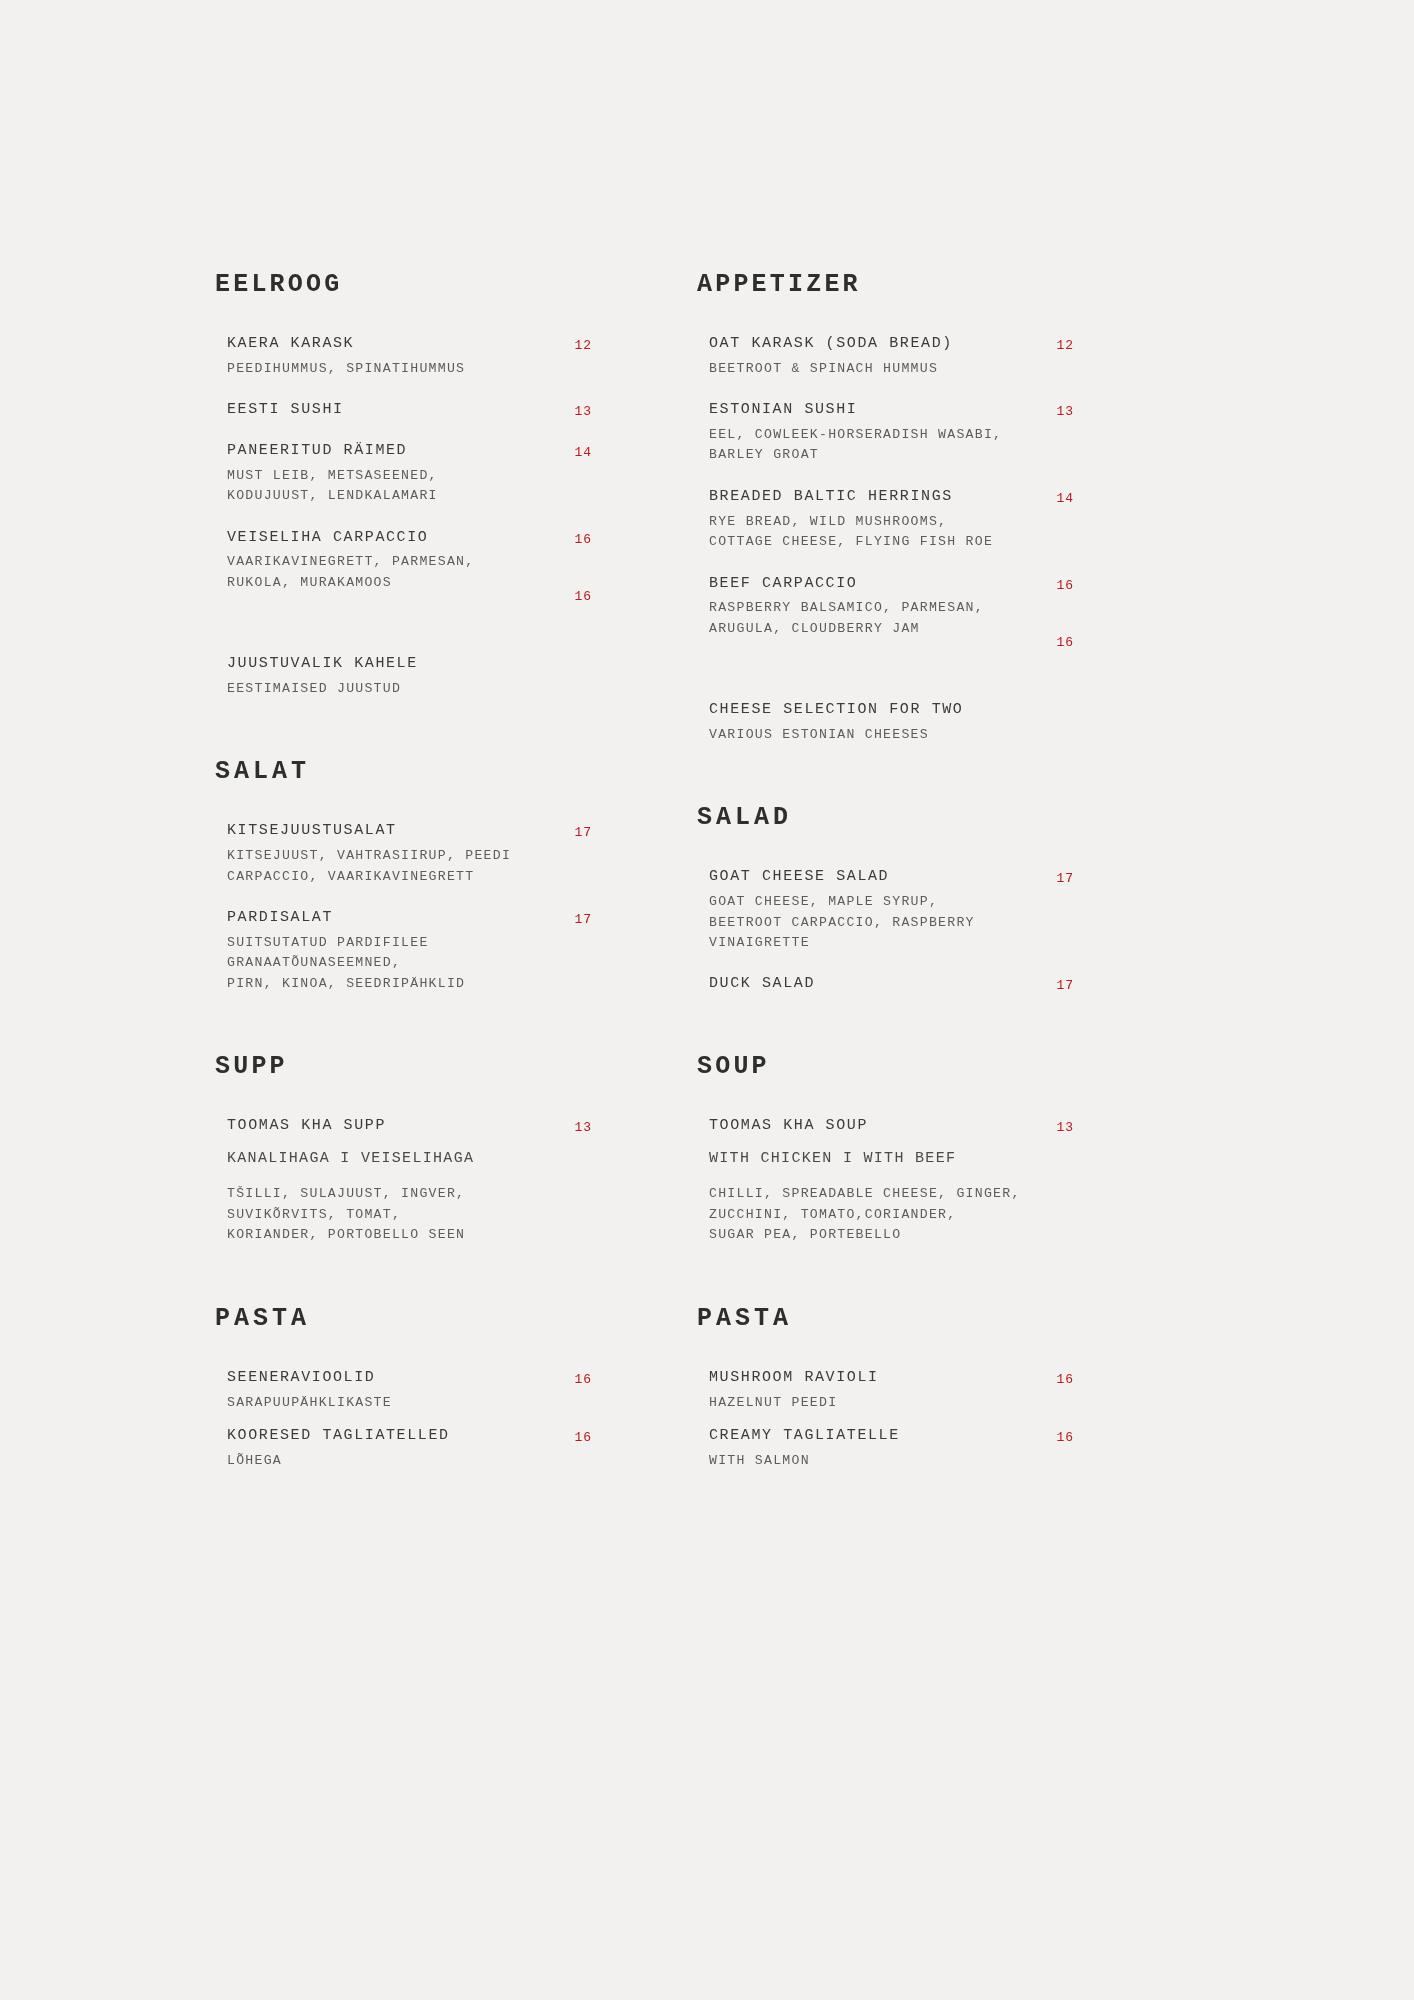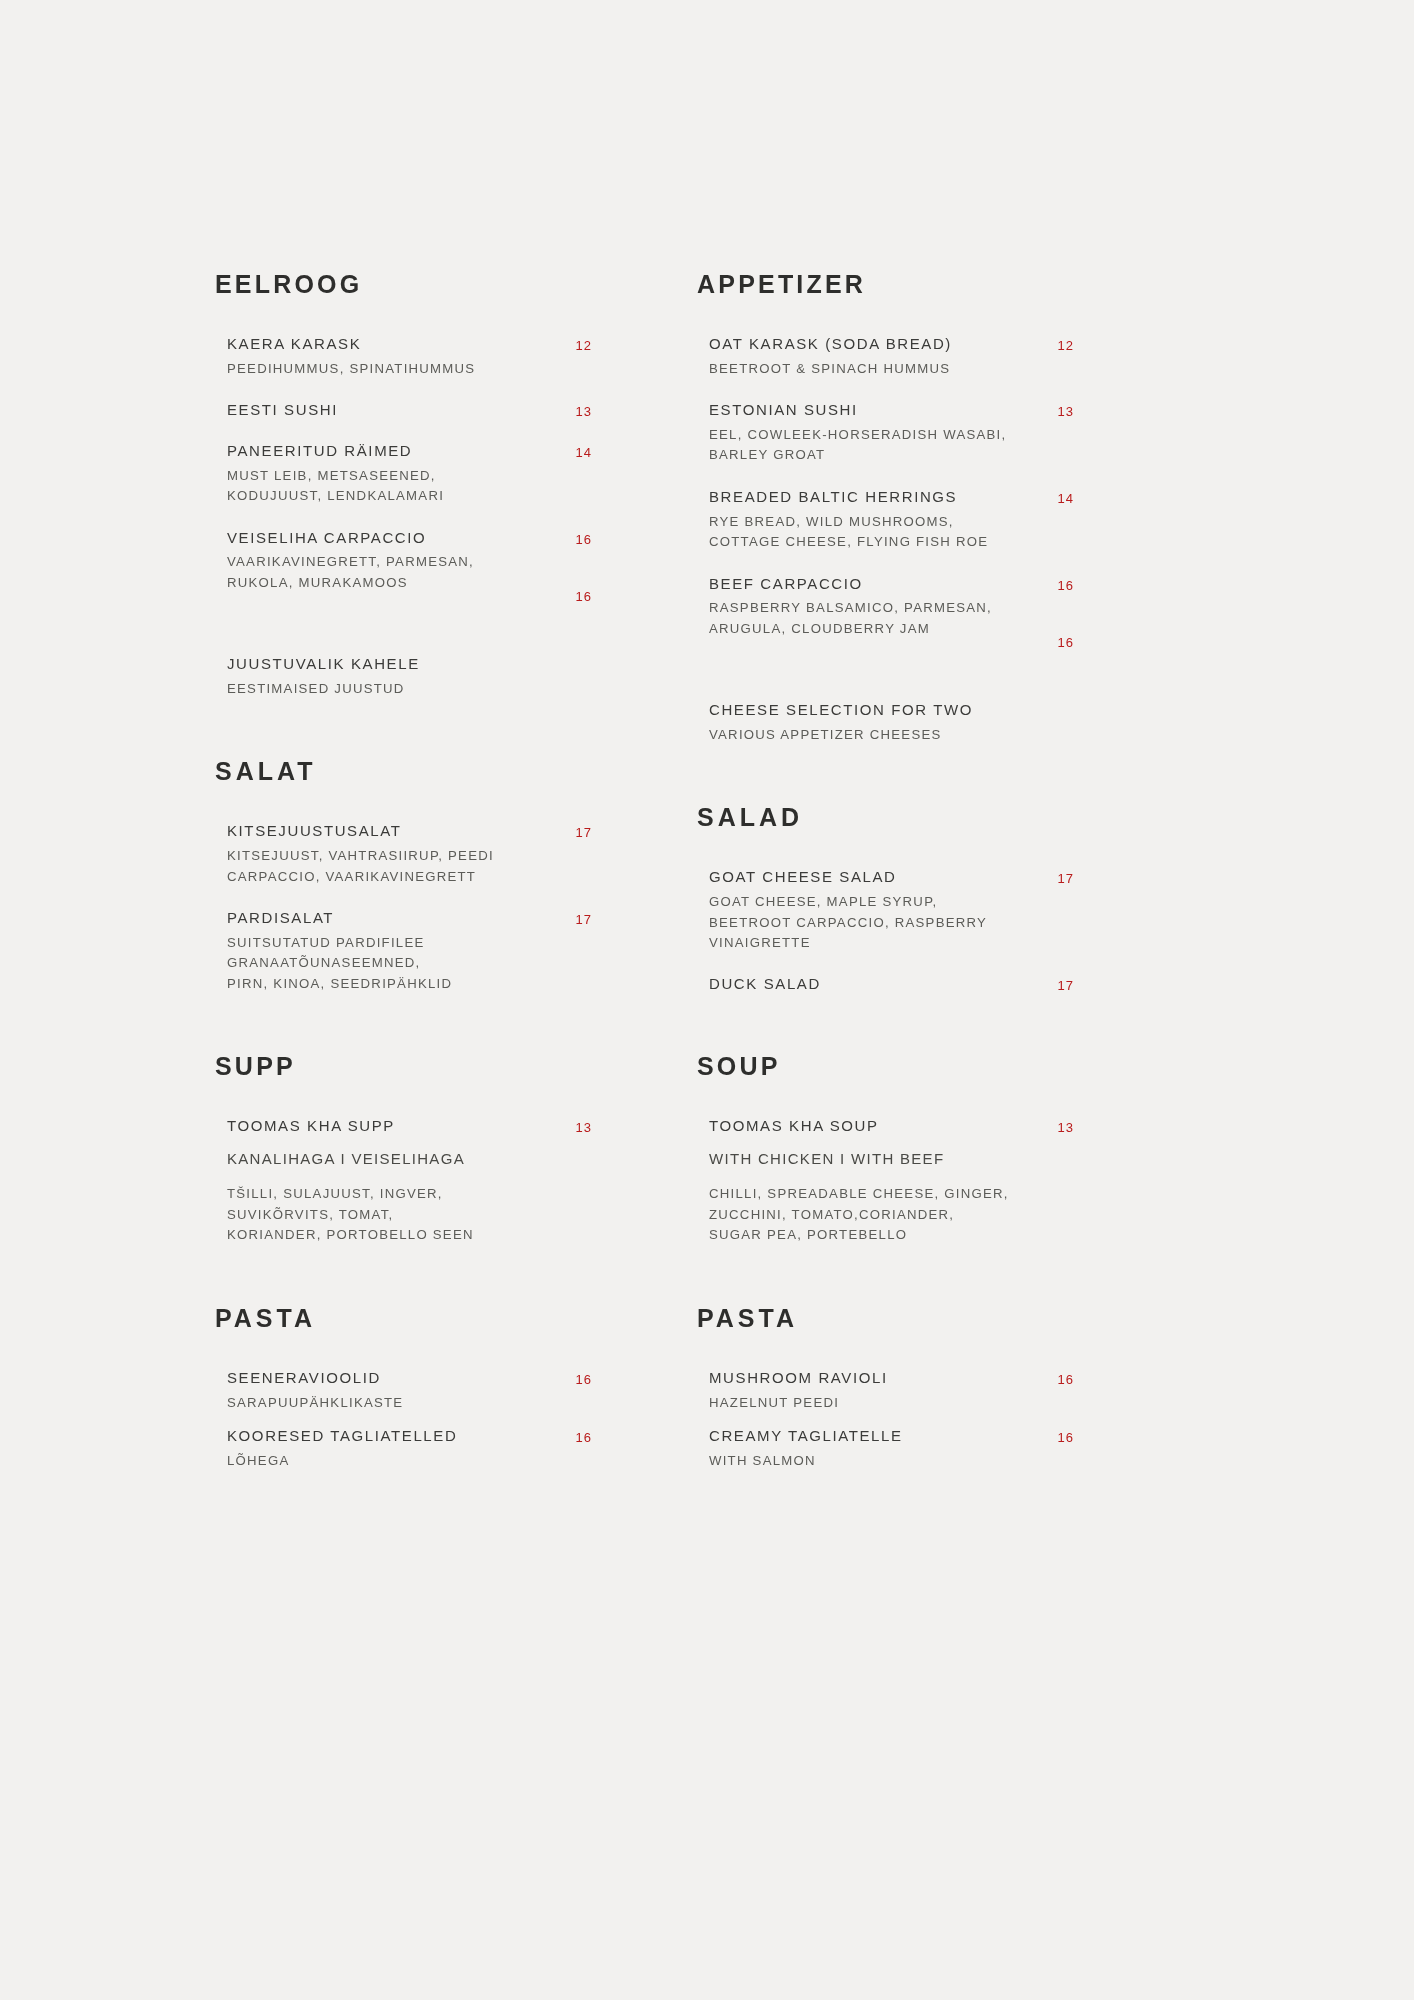--- a/index.html
+++ b/index.html
@@ -13,20 +13,21 @@
     font-family: "Liberation Sans", sans-serif;
     color: #3a3a38;
     overflow: hidden;
   }
   .page {
     position: relative;
     width: 1274px;
     height: 2000px;
     box-sizing: border-box;
     padding: 270px 200px 0 215px;
+    font-family: Liberation Mono, monospace;
   }
   .columns {
     display: flex;
     flex-direction: row;
     gap: 105px;
   }
   .col {
     width: 480px;
   }
   .section {
@@ -238,21 +239,21 @@
               <div class="item-price">16</div>
             </div>
             <div class="item-desc" style="white-space: pre-line;">RASPBERRY BALSAMICO, PARMESAN,
 ARUGULA, CLOUDBERRY JAM</div>
           </div>
           <div class="item price-low">
             <div class="item-head">
               <div class="item-name gap-top">CHEESE SELECTION FOR TWO</div>
               <div class="item-price">16</div>
             </div>
-            <div class="item-desc" style="white-space: pre-line;">VARIOUS APPETIZER CHEESES</div>
+            <div class="item-desc" style="white-space: pre-line;">VARIOUS ESTONIAN CHEESES</div>
           </div>
         </div>
       </div>
 
       <div class="section sec-salat">
         <div class="section-title">SALAD</div>
         <div class="items">
           <div class="item">
             <div class="item-head">
               <div class="item-name">GOAT CHEESE SALAD</div>

